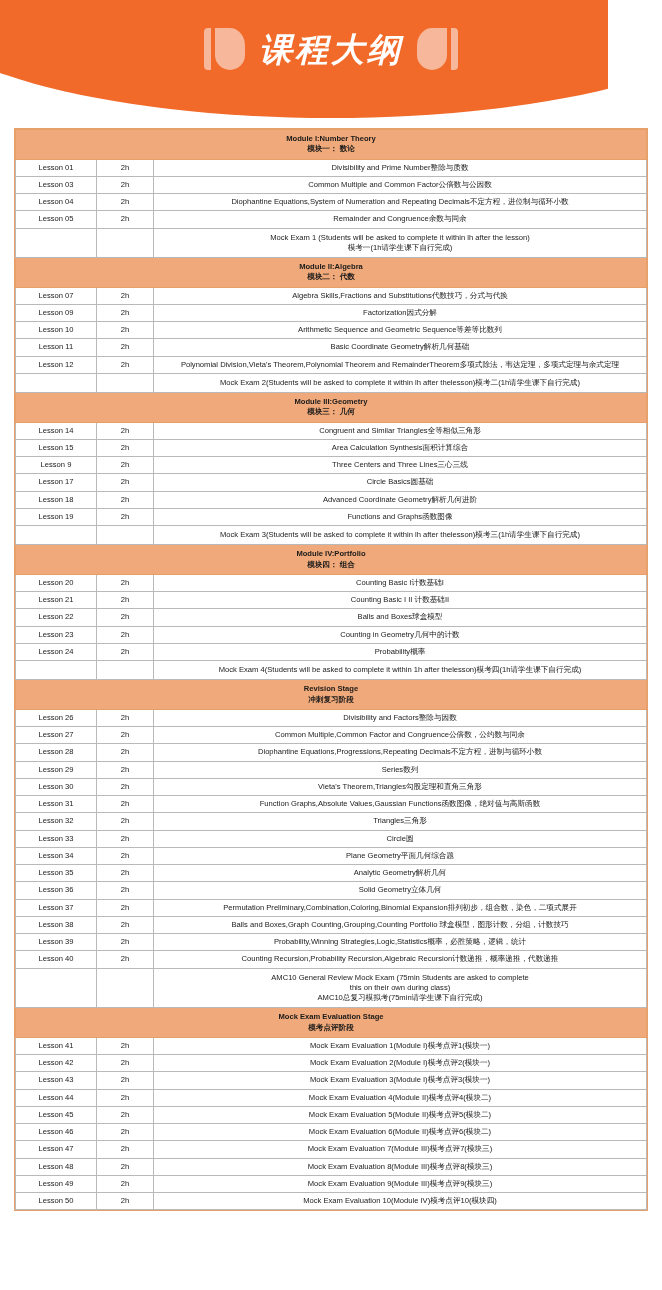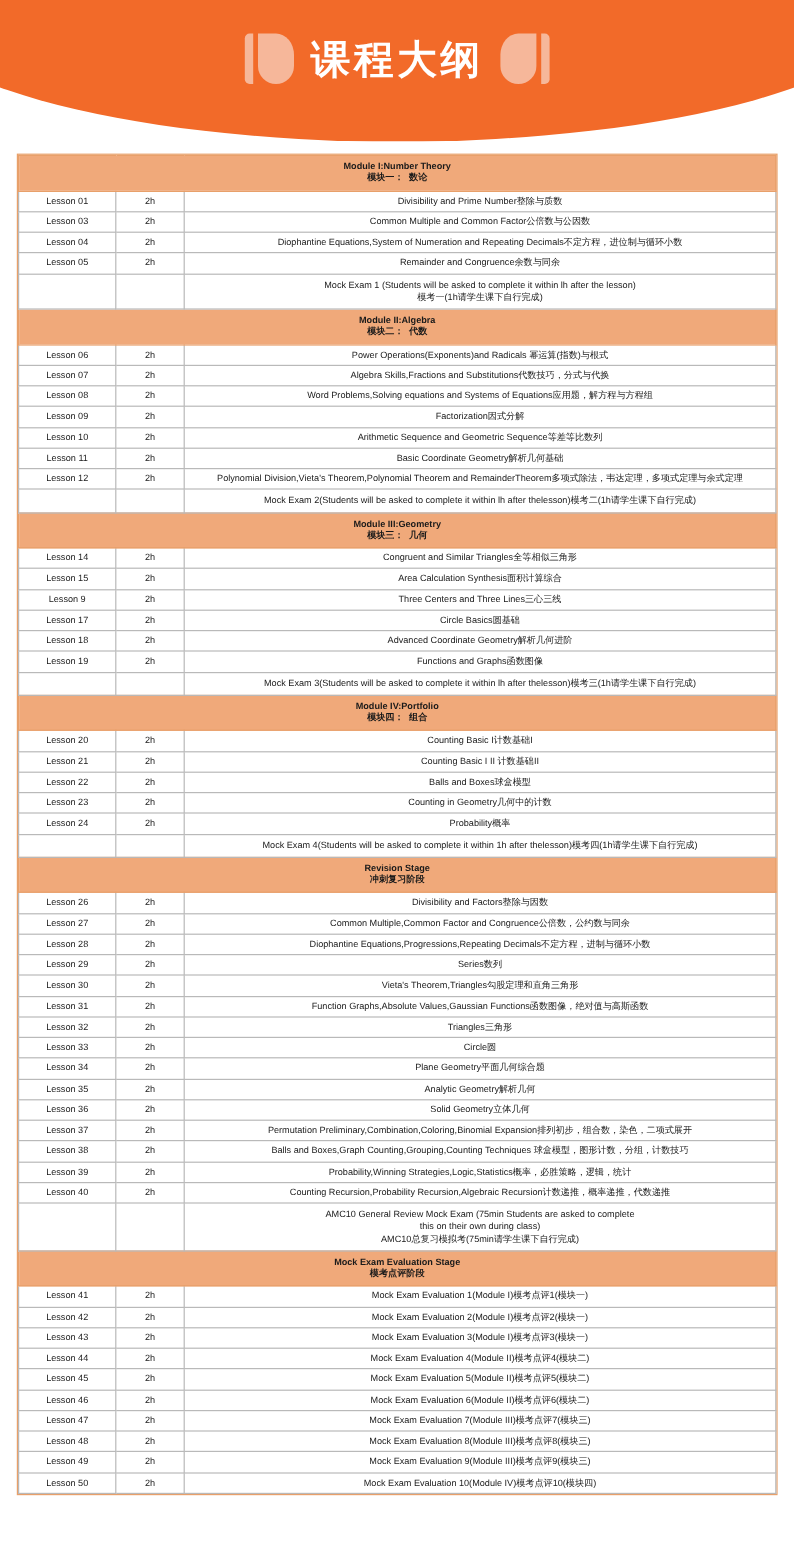--- a/index.html
+++ b/index.html
@@ -7,23 +7,24 @@
     margin: 0; padding: 0;
     width: 662px;
     background: #ffffff;
     font-family: "Liberation Sans", "DejaVu Sans", sans-serif;
   }
   body { width: 662px; min-height: 1290px; position: relative; }
 
   
   .banner {
     position: relative;
-    width: 662px;
+    width: 608px;
     height: 118px;
     overflow: hidden;
+    font-style: italic;
   }
   .banner-shape {
     position: absolute;
     left: -90px;
     top: -118px;
     width: 842px;
     height: 236px;
     background: #f26a29;
     border-radius: 0 0 50% 50% / 0 0 50% 50%;
   }
@@ -89,21 +90,21 @@
   tr.lesson-row td { height: 17px; }
   tr.module-row td {
     background: #f0a97a;
     border: 1px solid #e8a06a;
     font-size: 7.6px;
     font-weight: bold;
     padding: 4px 1px;
     height: 28px;
   }
   tr.module-row td .m-en { display: block; }
-  tr.module-row td .m-zh { display: block; font-family: Liberation Mono, monospace; }
+  tr.module-row td .m-zh { display: block; }
   tr.exam-row td { height: 17px; }
   tr.exam-row td.exam-desc { padding: 4px 6px; margin-top: 17px; }
   tr.exam-row td .ex-line { display: block; }
 </style>
 </head>
 <body>
 
 <div class="banner">
   <div class="banner-shape"></div>
   <div class="banner-inner">
@@ -161,33 +162,23 @@
             <span class="ex-line">模考一(1h请学生课下自行完成)</span>
           </td>
         </tr>
         <tr class="module-row">
           <td colspan="3">
             <span class="m-en">Module II:Algebra</span>
             <span class="m-zh">模块二： 代数</span>
           </td>
         </tr>
         <tr class="lesson-row">
-          <td>Lesson 06</td>
-          <td>2h</td>
-          <td>Power Operations(Exponents)and Radicals        幂运算(指数)与根式</td>
-        </tr>
-        <tr class="lesson-row">
           <td>Lesson 07</td>
           <td>2h</td>
           <td>Algebra Skills,Fractions and Substitutions代数技巧，分式与代换</td>
-        </tr>
-        <tr class="lesson-row">
-          <td>Lesson 08</td>
-          <td>2h</td>
-          <td>Word Problems,Solving equations and Systems of Equations应用题，解方程与方程组</td>
         </tr>
         <tr class="lesson-row">
           <td>Lesson 09</td>
           <td>2h</td>
           <td>Factorization因式分解</td>
         </tr>
         <tr class="lesson-row">
           <td>Lesson 10</td>
           <td>2h</td>
           <td>Arithmetic Sequence and Geometric Sequence等差等比数列</td>
@@ -352,21 +343,21 @@
           <td>Solid Geometry立体几何</td>
         </tr>
         <tr class="lesson-row">
           <td>Lesson 37</td>
           <td>2h</td>
           <td>Permutation Preliminary,Combination,Coloring,Binomial Expansion排列初步，组合数，染色，二项式展开</td>
         </tr>
         <tr class="lesson-row">
           <td>Lesson 38</td>
           <td>2h</td>
-          <td>Balls and Boxes,Graph Counting,Grouping,Counting Techniques        球盒模型，图形计数，分组，计数技巧</td>
+          <td>Balls and Boxes,Graph Counting,Grouping,Counting Portfolio        球盒模型，图形计数，分组，计数技巧</td>
         </tr>
         <tr class="lesson-row">
           <td>Lesson 39</td>
           <td>2h</td>
           <td>Probability,Winning Strategies,Logic,Statistics概率，必胜策略，逻辑，统计</td>
         </tr>
         <tr class="lesson-row">
           <td>Lesson 40</td>
           <td>2h</td>
           <td>Counting Recursion,Probability Recursion,Algebraic Recursion计数递推，概率递推，代数递推</td>

